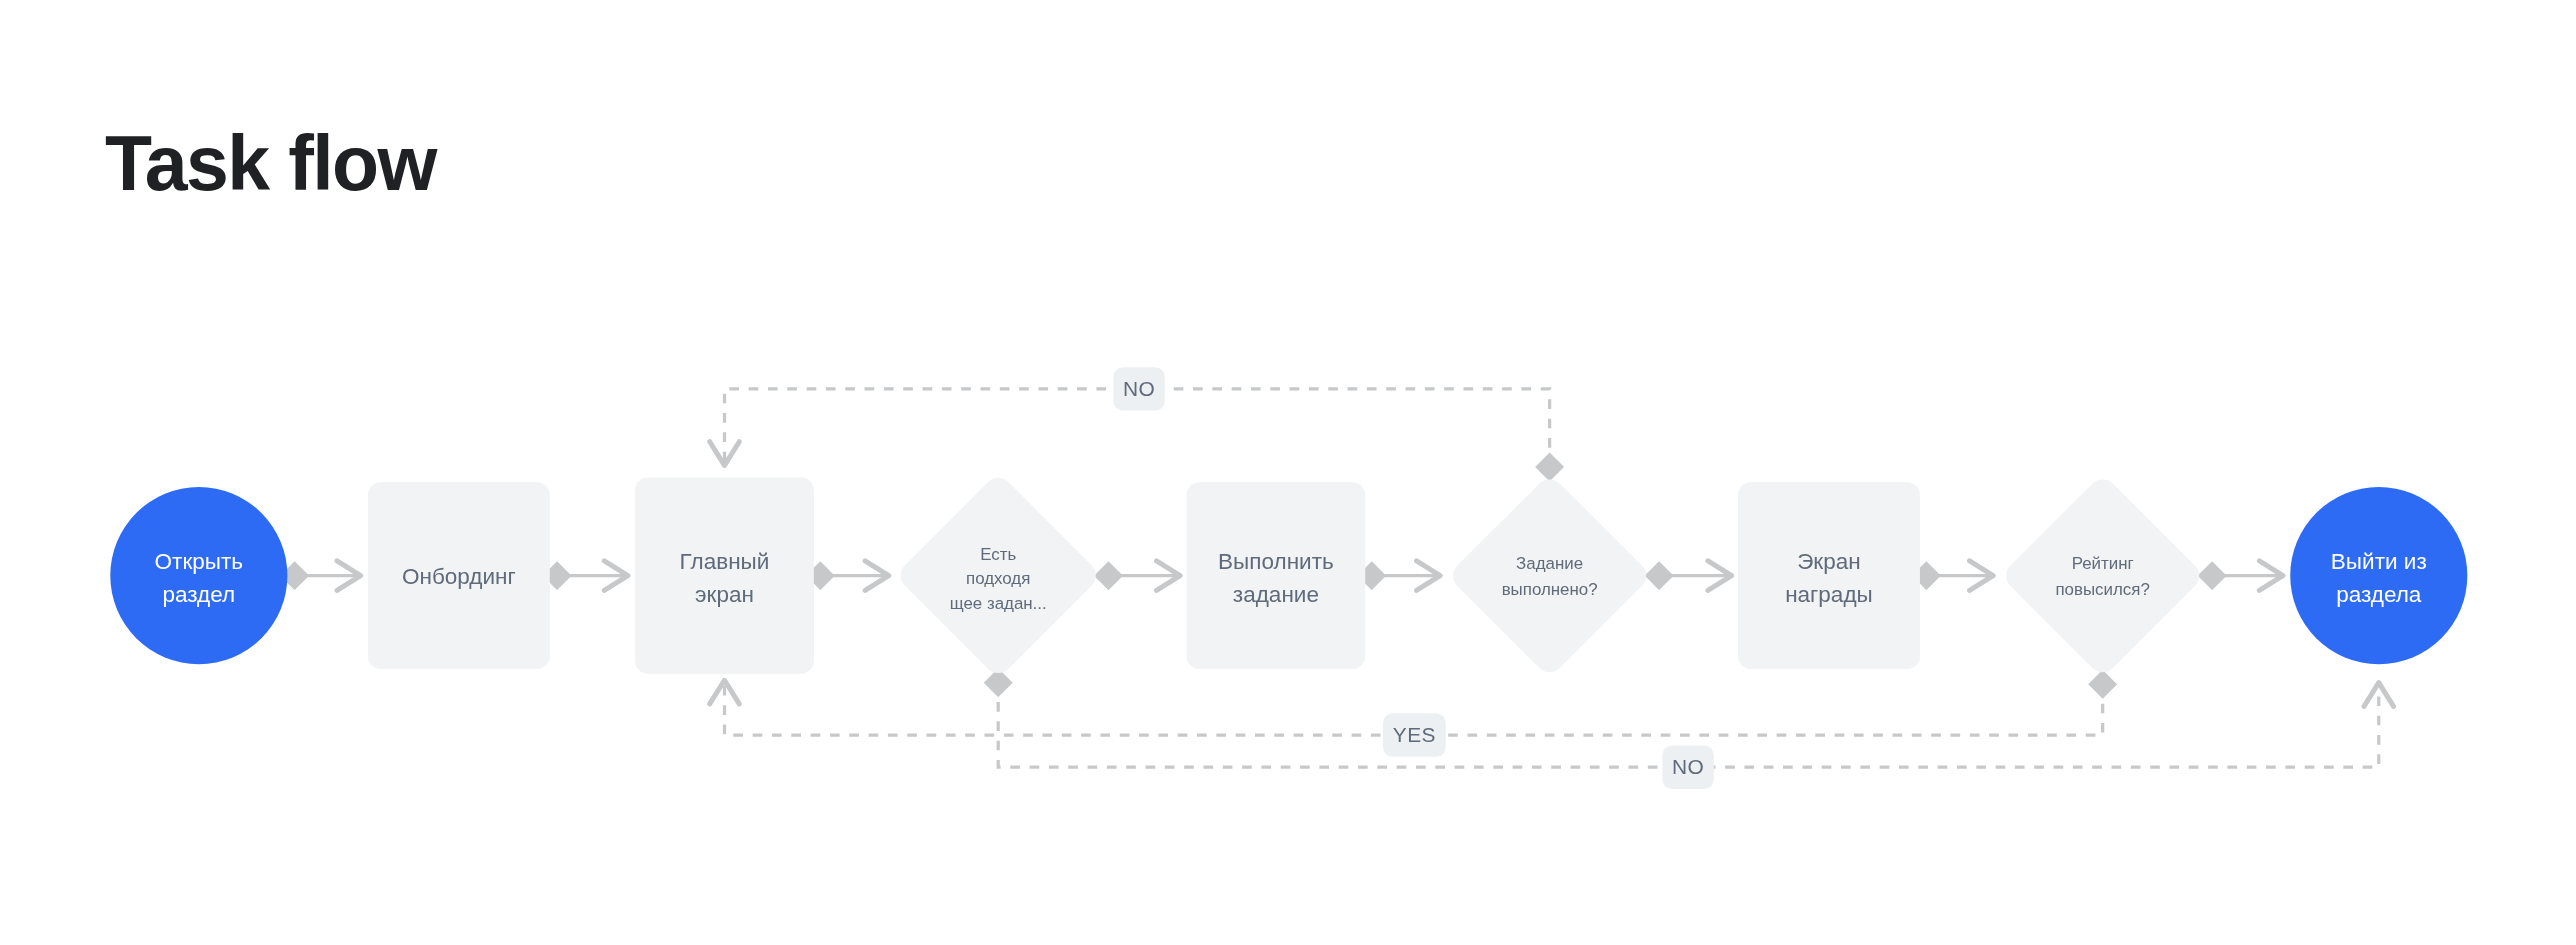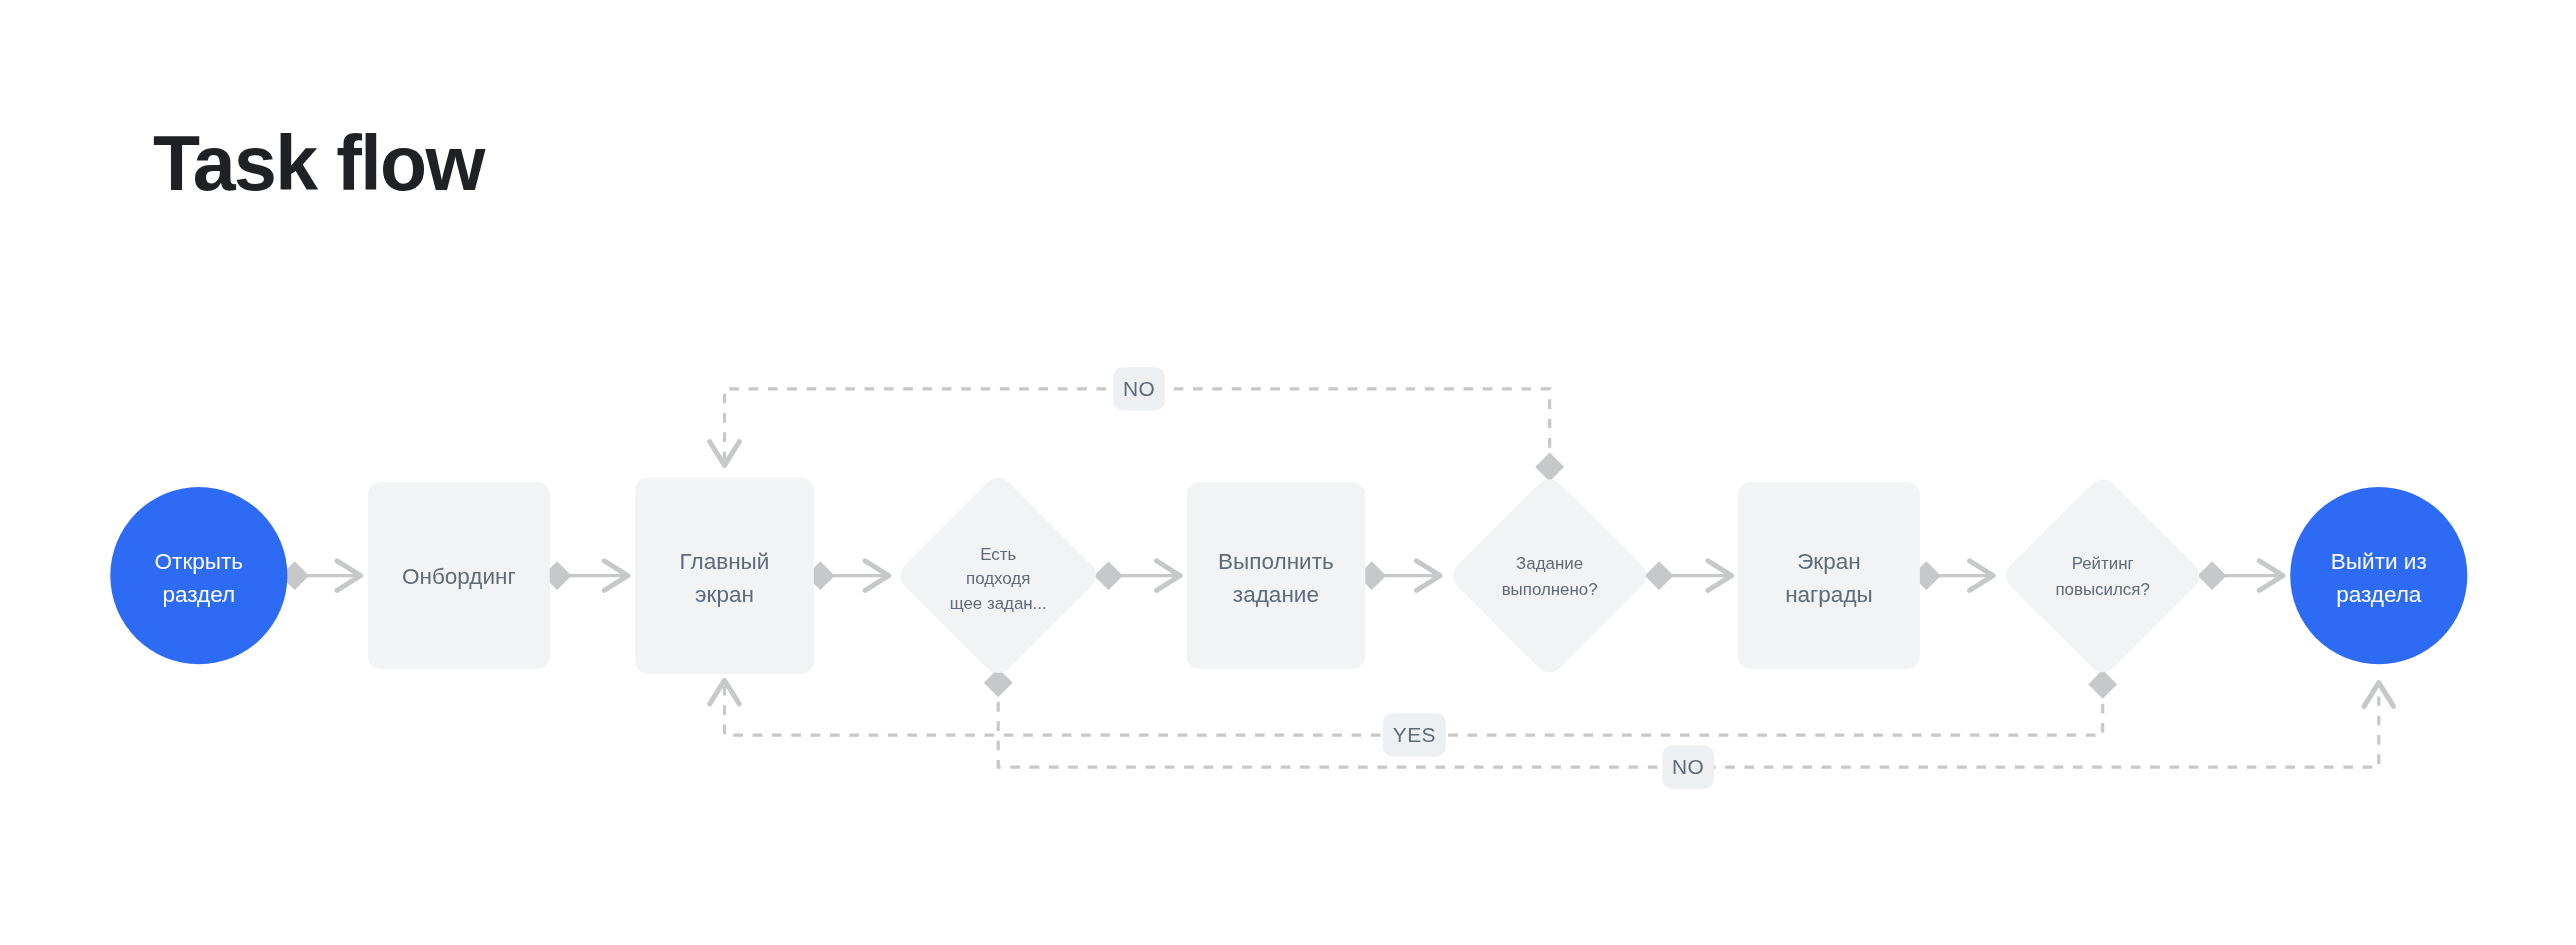--- a/index.html
+++ b/index.html
@@ -17,21 +17,20 @@
   #page-title {
     position: absolute;
     left: 105px;
     top: 125px;
     font-size: 77px;
     font-weight: bold;
     letter-spacing: -1.6px;
     color: #202124;
     line-height: 1;
     white-space: pre;
-    margin-left: 48px;
   }
   #flow-canvas {
     position: absolute;
     left: 0;
     top: 0;
     width: 2576px;
     height: 946px;
   }
   .node-label {
     font-family: "Liberation Sans", sans-serif;

